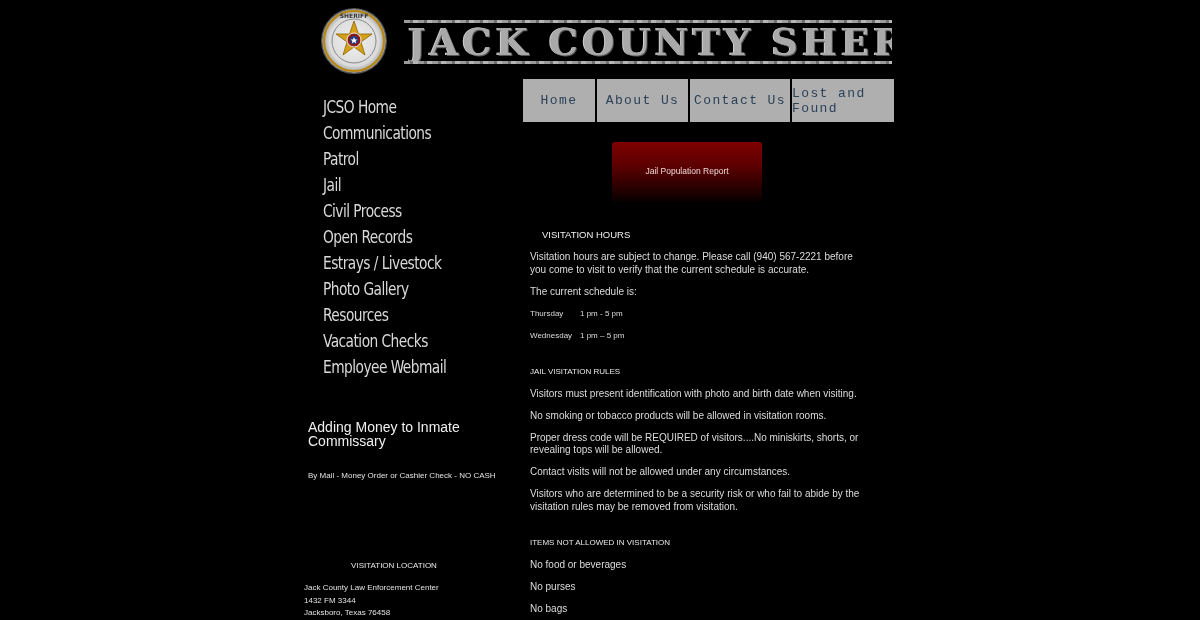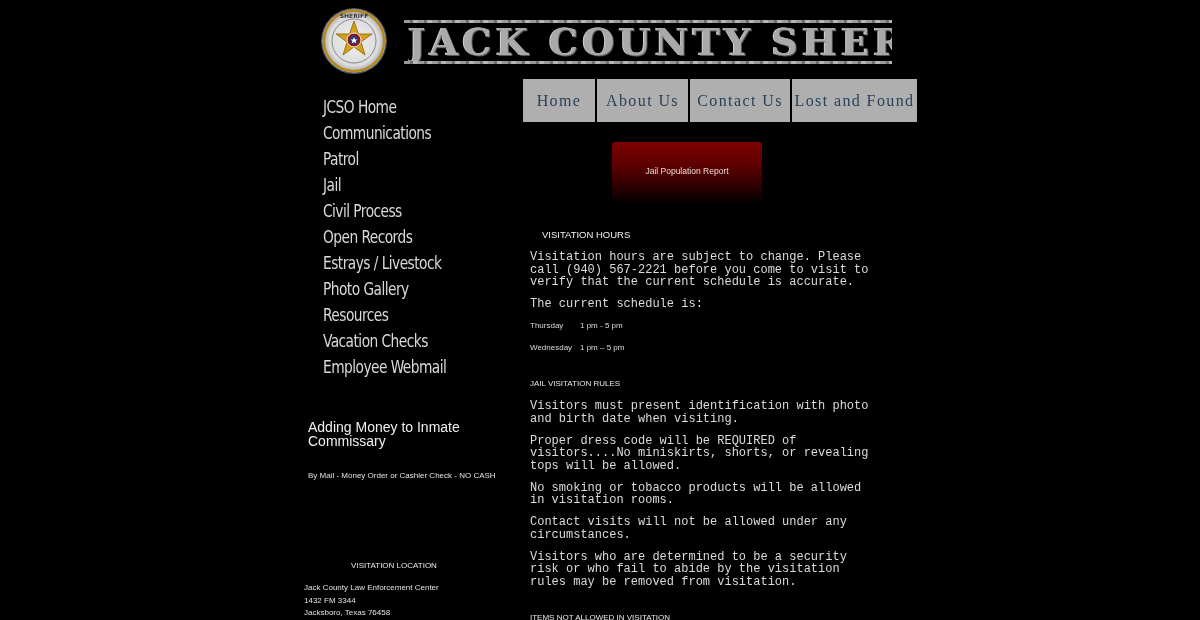--- a/index.html
+++ b/index.html
@@ -70,34 +70,34 @@
       left: 523px;
       top: 79px;
       height: 43px;
       display: flex;
       background: #000;
     }
     .topnav .nav-btn {
       height: 43px;
       background: #afafaf;
       color: #2b4157;
-      font-family: Liberation Serif, serif;
-      font-size: 16px;
+      font-family: Liberation Mono, monospace;
+      font-size: 13px;
       letter-spacing: 1.4px;
       display: flex;
       align-items: center;
       justify-content: center;
       margin-right: 2px;
       box-sizing: border-box;
       cursor: pointer;
     }
     .nav-home { width: 72px; }
     .nav-about { width: 91px; }
     .nav-contact { width: 100px; }
-    .nav-lost { width: 125px; margin-right: 0 !important; }
+    .nav-lost { width: 102px; margin-right: 0 !important; }
 
     
     .jail-report {
       position: absolute;
       left: 612px;
       top: 142px;
       width: 150px;
       height: 62px;
       border-radius: 3px;
       background: linear-gradient(180deg, #7e0000 0%, #5a0000 40%, #200000 80%, #000 100%);
@@ -180,25 +180,24 @@
       top: 228px;
       width: 340px;
     }
     .content .h-main {
       font-size: 9.5px;
       color: #f0f0f0;
       margin: 0 0 10px 12px;
       line-height: 13px;
     }
     .content .p {
-      font-size: 12px;
+      font-size: 10px;
       line-height: 12.5px;
       color: #dcdcdc;
       margin: 0 0 9.5px 0;
-      font-family: Liberation Mono, monospace;
     }
     .content .sched-row {
       font-size: 8px;
       line-height: 12.5px;
       color: #dcdcdc;
       margin: 0 0 9.5px 0;
       display: flex;
     }
     .content .sched-row .day { width: 50px; }
     .content .spacer { height: 14px; }
@@ -278,22 +277,22 @@
       <span>1 pm - 5 pm</span>
     </div>
     <div class="sched-row">
       <span class="day">Wednesday</span>
       <span>1 pm – 5 pm</span>
     </div>
     <div class="spacer"></div>
 
     <div class="h-sub">JAIL VISITATION RULES</div>
     <div class="p">Visitors must present identification with photo and birth date when visiting.</div>
+    <div class="p">No smoking or tobacco products will be allowed in visitation rooms.</div>
     <div class="p">Proper dress code will be REQUIRED of visitors....No miniskirts, shorts, or revealing tops will be allowed.</div>
-    <div class="p">No smoking or tobacco products will be allowed in visitation rooms.</div>
     <div class="p">Contact visits will not be allowed under any circumstances.</div>
     <div class="p">Visitors who are determined to be a security risk or who fail to abide by the visitation rules may be removed from visitation.</div>
     <div class="spacer"></div>
 
     <div class="h-sub">ITEMS NOT ALLOWED IN VISITATION</div>
     <div class="p">No food or beverages</div>
     <div class="p">No purses</div>
     <div class="p">No bags</div>
   </main>
 

